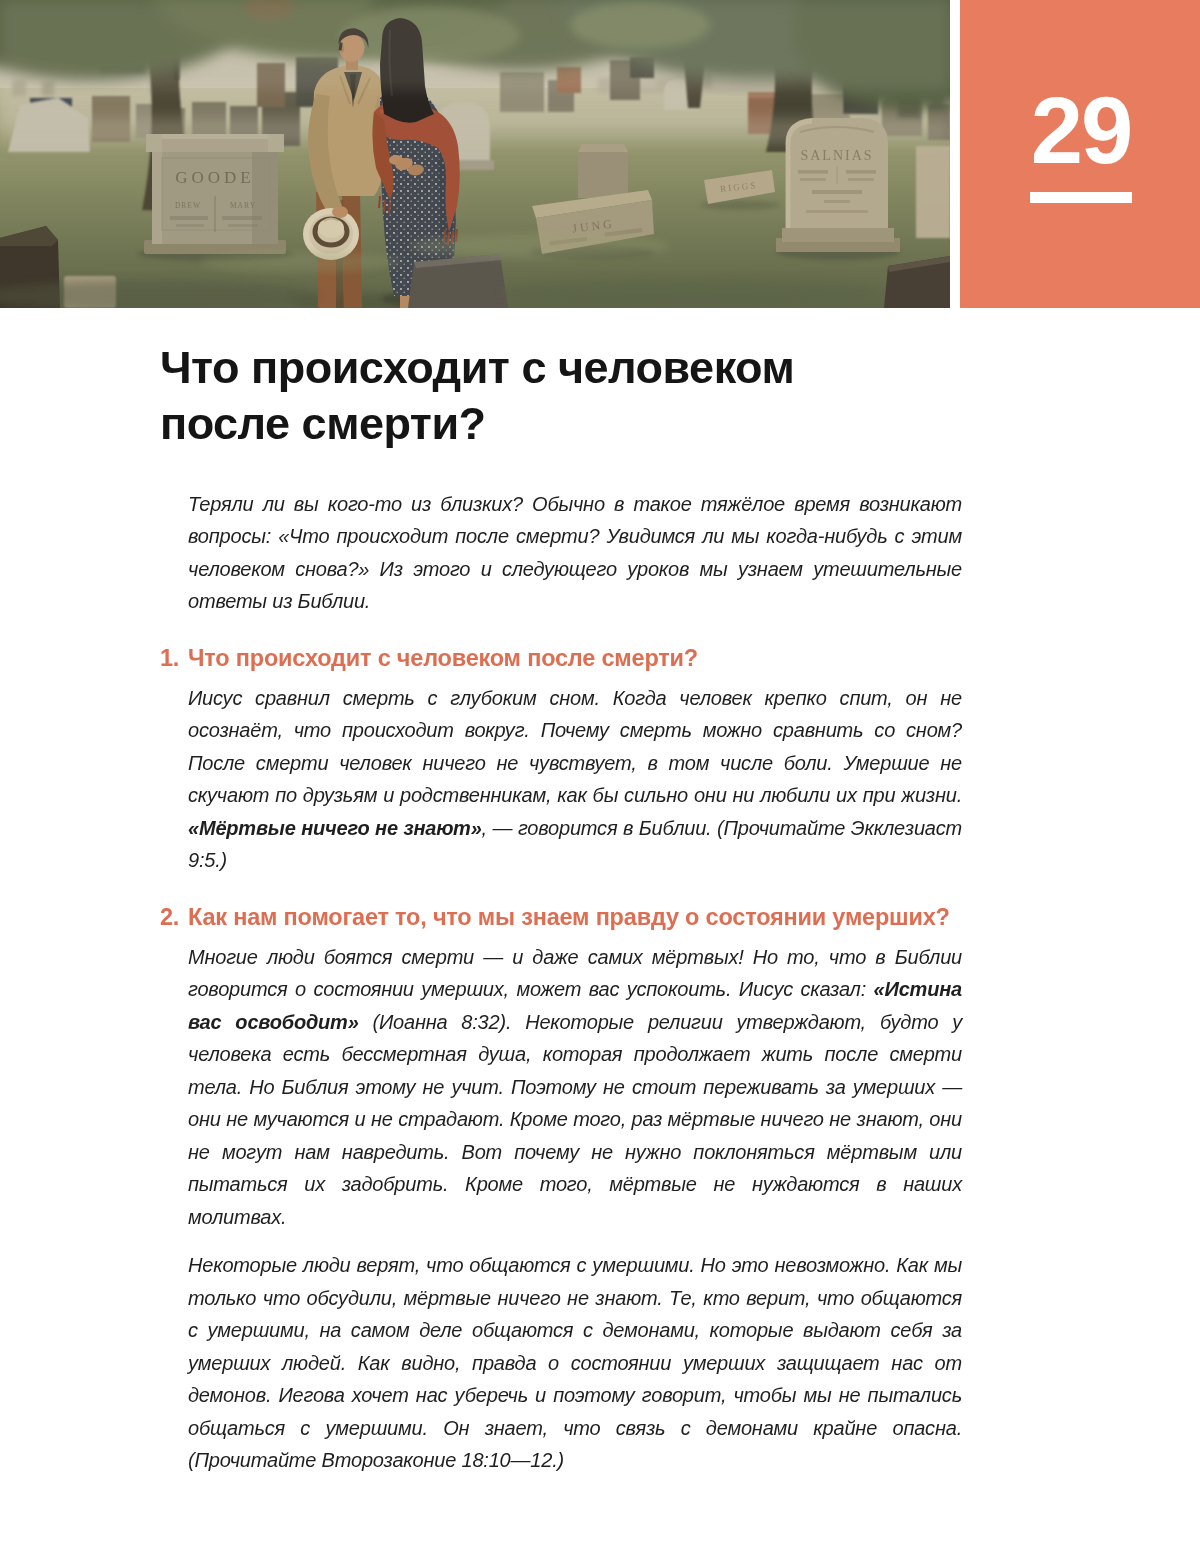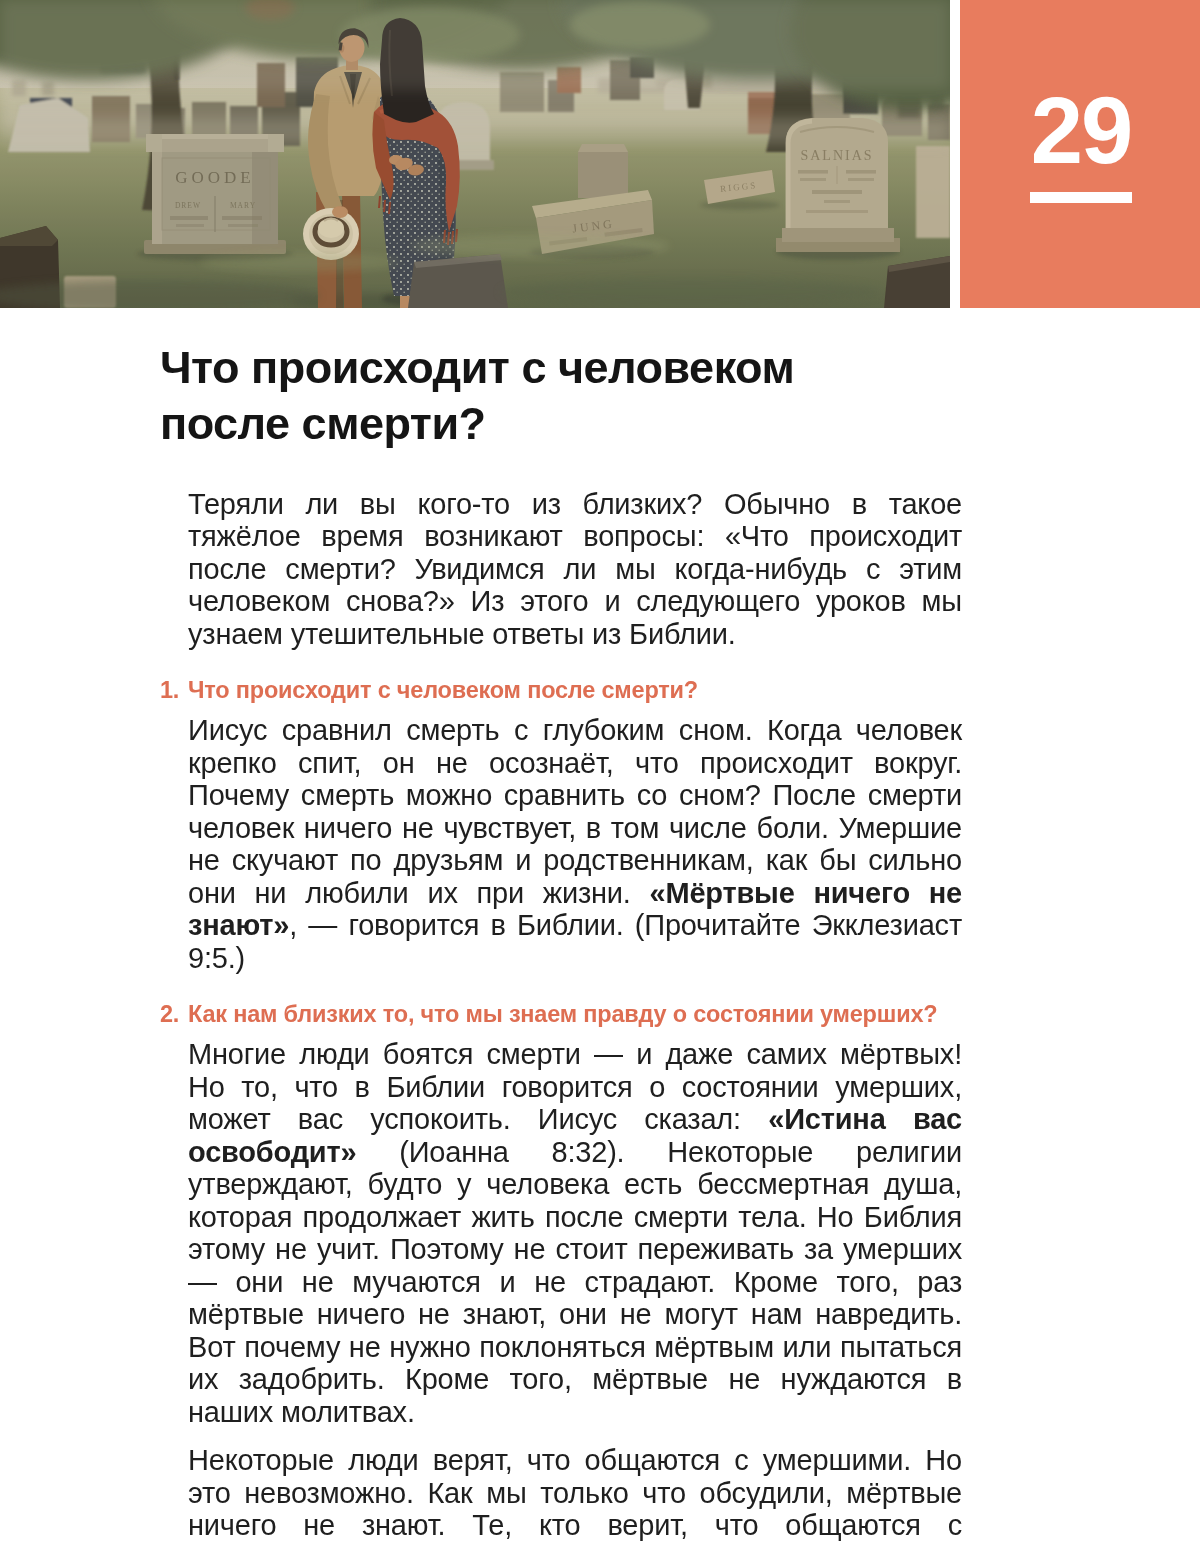--- a/index.html
+++ b/index.html
@@ -10,22 +10,22 @@
   .photo{width:950px;height:308px;overflow:hidden;flex:0 0 auto;}
   .badge{flex:0 0 auto;margin-left:10px;width:242px;height:308px;background:#e87c5e;
          display:flex;flex-direction:column;align-items:center;}
   .lesson-number{margin-top:84px;font-size:94px;line-height:1;font-weight:bold;color:#ffffff;
                  letter-spacing:-2px;}
   .lesson-underline{margin-top:14px;width:102px;height:11px;background:#ffffff;}
   
   .main{position:absolute;left:160px;top:340px;width:802px;}
   h1.title{margin:0 0 36px 0;max-width:730px;font-size:45px;line-height:1.24;letter-spacing:-0.5px;
            font-weight:bold;color:#151515;}
-  .para, .intro{margin:0 0 0 28px;font-size:29px;line-height:32.5px;letter-spacing:-0.2px;
-                text-align:justify;color:#1f1f1f;}
+  .para, .intro{margin:0 0 0 28px;font-size:20px;line-height:32.5px;letter-spacing:-0.2px;
+                text-align:justify;color:#1f1f1f;font-style:italic;}
   .intro{margin-bottom:4px;}
   h2.question{display:flex;margin:25px 0 9px 0;font-size:23.5px;line-height:30px;font-weight:bold;
               color:#de6e52;letter-spacing:-0.2px;}
   h2.question .qnum{flex:0 0 28px;}
   .para + .para{margin-top:16px;}
   .para b{font-weight:bold;}
   svg text{font-family:"Liberation Serif","DejaVu Serif",serif;}
 </style>
 </head>
 <body>
@@ -292,20 +292,20 @@
       <h2 class="question">
         <span class="qnum">1.</span>
         <span class="qtext">Что происходит с человеком после смерти?</span>
       </h2>
       <p class="para"><span>Иисус сравнил смерть с глубоким сном. Когда человек крепко спит, он не осознаёт, что происходит вокруг. Почему смерть можно сравнить со сном? После смерти человек ничего не чувствует, в том числе боли. Умершие не скучают по друзьям и родственникам, как бы сильно они ни любили их при жизни. </span><b>«Мёртвые ничего не знают»</b><span>, — говорится в Библии. (Прочитайте Экклезиаст 9:5.)</span></p>
     </section>
 
     <section>
       <h2 class="question">
         <span class="qnum">2.</span>
-        <span class="qtext">Как нам близких то, что мы знаем правду о состоянии умерших?</span>
+        <span class="qtext">Как нам помогает то, что мы знаем правду о состоянии умерших?</span>
       </h2>
       <p class="para"><span>Многие люди боятся смерти — и даже самих мёртвых! Но то, что в Библии говорится о состоянии умерших, может вас успокоить. Иисус сказал: </span><b>«Истина вас освободит»</b><span> (Иоанна 8:32). Некоторые религии утверждают, будто у человека есть бессмертная душа, которая продолжает жить после смерти тела. Но Библия этому не учит. Поэтому не стоит переживать за умерших — они не мучаются и не страдают. Кроме того, раз мёртвые ничего не знают, они не могут нам навредить. Вот почему не нужно поклоняться мёртвым или пытаться их задобрить. Кроме того, мёртвые не нуждаются в наших молитвах.</span></p>
       <p class="para"><span>Некоторые люди верят, что общаются с умершими. Но это невозможно. Как мы только что обсудили, мёртвые ничего не знают. Те, кто верит, что общаются с умершими, на самом деле общаются с демонами, которые выдают себя за умерших людей. Как видно, правда о состоянии умерших защищает нас от демонов. Иегова хочет нас уберечь и поэтому говорит, чтобы мы не пытались общаться с умершими. Он знает, что связь с демонами крайне опасна. (Прочитайте Второзаконие 18:10—12.)</span><b></b><span></span></p>
     </section>
   </div>
 
 </div>
 
 </body></html>

